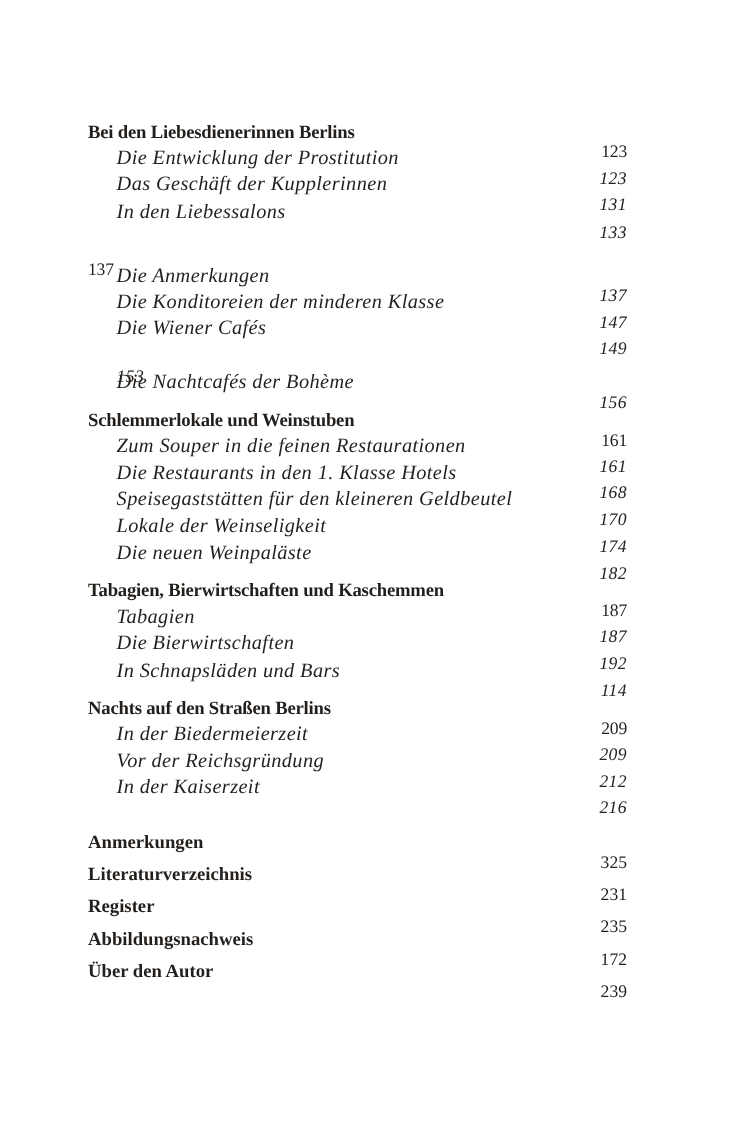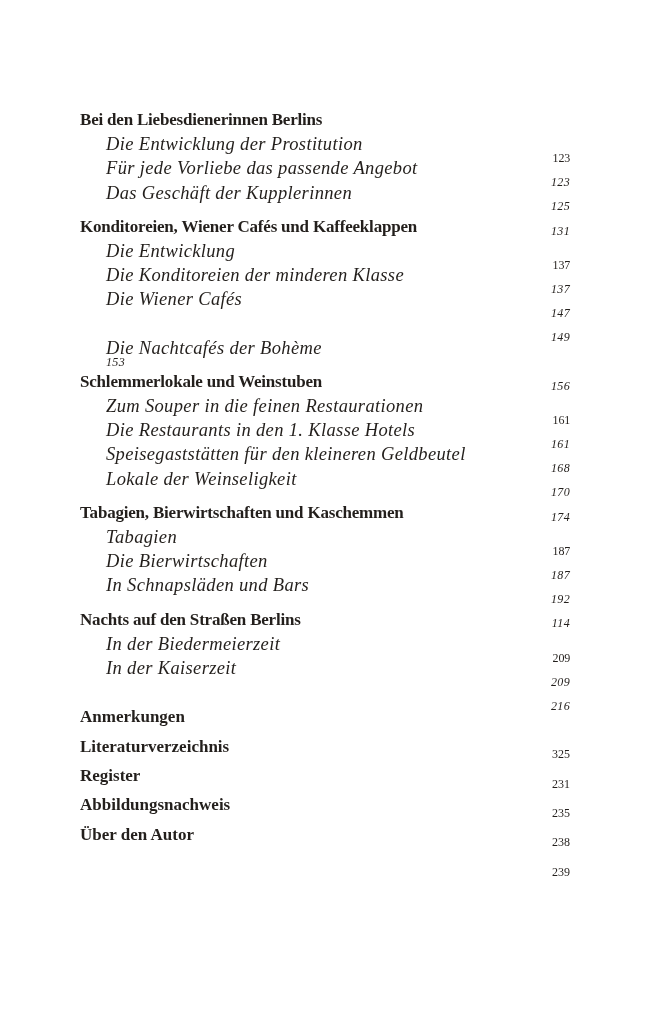--- a/index.html
+++ b/index.html
@@ -4,60 +4,59 @@
   <style>
     html, body { margin: 0; padding: 0; background: #ffffff; }
     body {
       width: 671px; height: 1020px; position: relative; overflow: hidden;
       font-family: "Liberation Serif", "DejaVu Serif", serif;
       color: #231f1c;
     }
     .toc { position: absolute; left: 80px; top: 108px; width: 490px; }
     .section { margin-bottom: 10px; }
     .row {
-      display: flex; justify-content: space-between; align-items: flex-start;
+      display: flex; justify-content: space-between; align-items: center;
       height: 24.2px; line-height: 24.2px;
     }
     .row.head { font-weight: bold; font-size: 17px; letter-spacing: -0.2px; }
     .row.sub { font-size: 18.5px; padding-left: 26px; letter-spacing: 0.35px; font-style: italic; }
-    .row .pg { font-weight: normal; font-size: 12px; text-align: right; margin-top: 38px; }
+    .row .pg { font-weight: normal; font-size: 16px; text-align: right; margin-top: 38px; }
     .backmatter { margin-top: 22px; }
     .backmatter .row { height: 29.4px; line-height: 29.4px; font-weight: bold; font-size: 17px; }
   </style>
 </head>
 <body>
 
 <div class="toc">
 
   <div class="section">
     <div class="row head">
       <span>Bei den Liebesdienerinnen Berlins</span>
       <span class="pg">123</span>
     </div>
     <div class="row sub">
         <span>Die Entwicklung der Prostitution</span>
         <span class="pg">123</span>
       </div>
     <div class="row sub">
-        <span>Für jede Vorliebe das passende Angebot</span>
-        <span class="pg">125</span>
+        <span>Das Geschäft der Kupplerinnen</span>
+        <span class="pg">131</span>
       </div>
     <div class="row sub">
-        <span>Das Geschäft der Kupplerinnen</span>
-        <span class="pg">131</span>
+        <span>In den Liebessalons</span>
+        <span class="pg">133</span>
       </div>
   </div>
 
   <div class="section">
     <div class="row head">
-      <span>Konditoreien, Wiener Cafés und Kaffeeklappen</span>
       <span class="pg">137</span>
     </div>
     <div class="row sub">
-        <span>Die Entwicklung</span>
+        <span>Die Anmerkungen</span>
         <span class="pg">137</span>
       </div>
     <div class="row sub">
         <span>Die Konditoreien der minderen Klasse</span>
         <span class="pg">147</span>
       </div>
     <div class="row sub">
         <span>Die Wiener Cafés</span>
         <span class="pg">149</span>
       </div>
@@ -84,20 +83,24 @@
         <span class="pg">168</span>
       </div>
     <div class="row sub">
         <span>Speisegaststätten für den kleineren Geldbeutel</span>
         <span class="pg">170</span>
       </div>
     <div class="row sub">
         <span>Lokale der Weinseligkeit</span>
         <span class="pg">174</span>
       </div>
+    <div class="row sub">
+        <span>Die neuen Weinpaläste</span>
+        <span class="pg">182</span>
+      </div>
   </div>
 
   <div class="section">
     <div class="row head">
       <span>Tabagien, Bierwirtschaften und Kaschemmen</span>
       <span class="pg">187</span>
     </div>
     <div class="row sub">
         <span>Tabagien</span>
         <span class="pg">187</span>
@@ -115,41 +118,45 @@
   <div class="section">
     <div class="row head">
       <span>Nachts auf den Straßen Berlins</span>
       <span class="pg">209</span>
     </div>
     <div class="row sub">
         <span>In der Biedermeierzeit</span>
         <span class="pg">209</span>
       </div>
     <div class="row sub">
+        <span>Vor der Reichsgründung</span>
+        <span class="pg">212</span>
+      </div>
+    <div class="row sub">
         <span>In der Kaiserzeit</span>
         <span class="pg">216</span>
       </div>
   </div>
 
   <div class="backmatter">
     <div class="row">
         <span>Anmerkungen</span>
         <span class="pg">325</span>
       </div>
     <div class="row">
         <span>Literaturverzeichnis</span>
         <span class="pg">231</span>
       </div>
     <div class="row">
         <span>Register</span>
         <span class="pg">235</span>
       </div>
     <div class="row">
         <span>Abbildungsnachweis</span>
-        <span class="pg">238</span>
+        <span class="pg">172</span>
       </div>
     <div class="row">
         <span>Über den Autor</span>
         <span class="pg">239</span>
       </div>
   </div>
 
 </div>
 
 </body></html>

